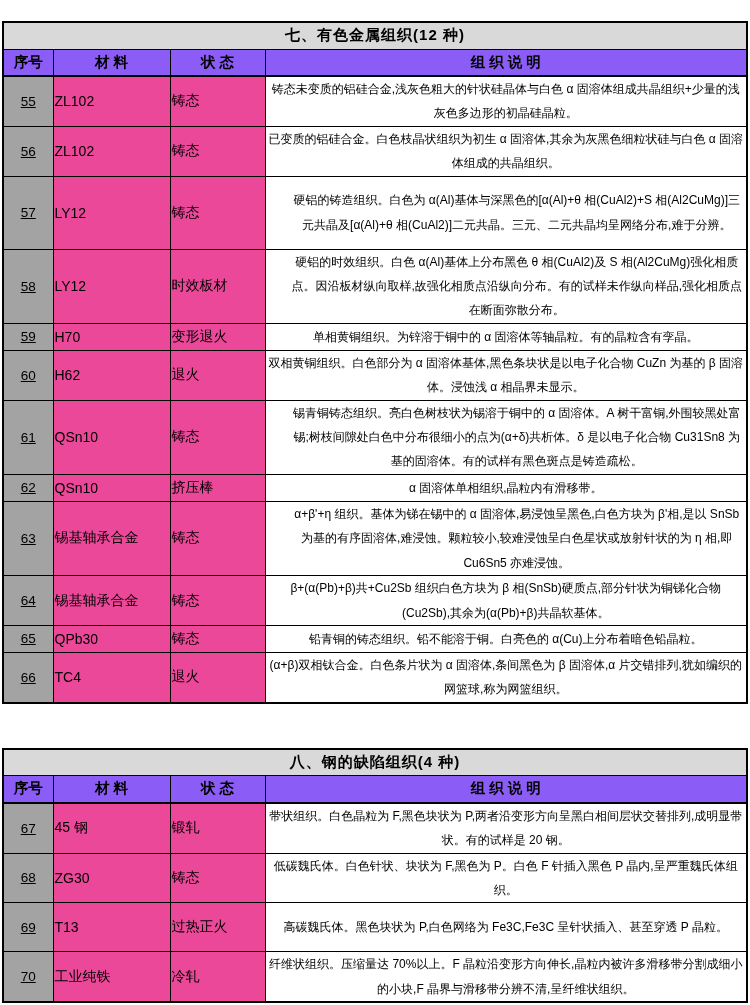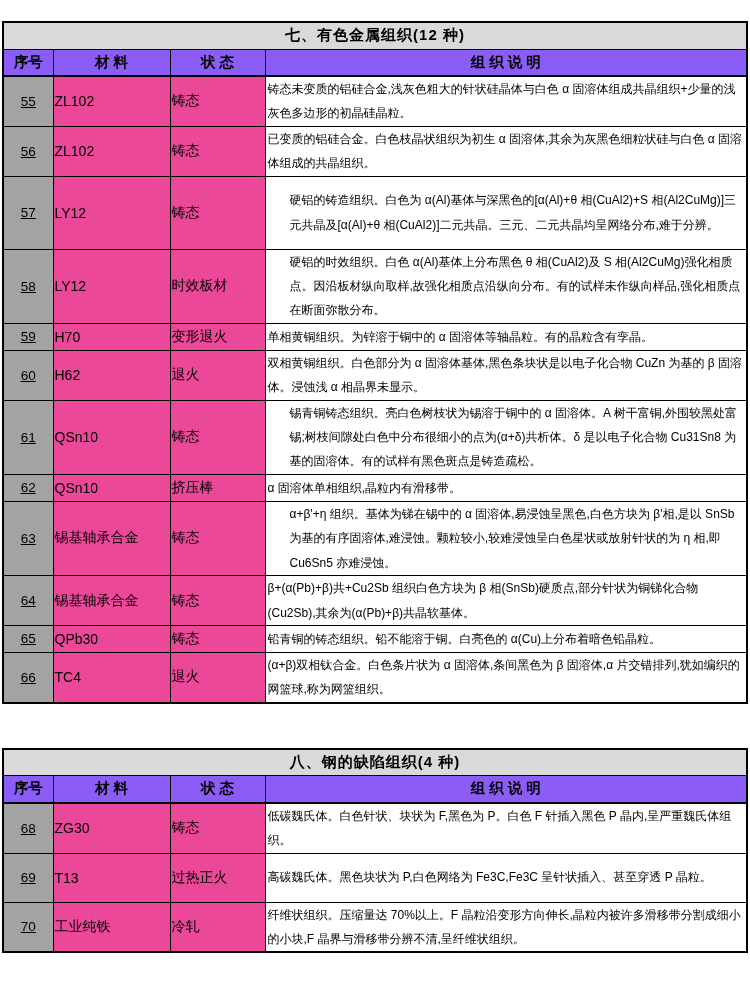--- a/index.html
+++ b/index.html
@@ -61,21 +61,21 @@
     text-decoration: underline;
   }
   td.cell-mat, td.cell-state {
     text-align: left;
     font-size: 14px;
     background: #ec4899;
   }
   td.cell-desc {
     font-size: 12px;
     line-height: 24.4px;
-    text-align: left;
+    text-align: center;
     padding: 0 2px;
     background: #ffffff;
   }
   td.cell-desc.lines-1 { height: 27px; }
   td.cell-desc.lines-2 { height: 49px; }
   td.cell-desc.lines-3 { height: 73px; padding-left: 24px; }
 </style>
 </head>
 <body>
 
@@ -188,20 +188,26 @@
       </tr>
       <tr class="cols">
         <th>序号</th>
         <th>材 料</th>
         <th>状 态</th>
         <th>组 织 说 明</th>
       </tr>
     </thead>
     <tbody>
         <tr>
+          <td class="cell-no">67</td>
+          <td class="cell-mat">45 钢</td>
+          <td class="cell-state">锻轧</td>
+          <td class="cell-desc lines-2">带状组织。白色晶粒为 F,黑色块状为 P,两者沿变形方向呈黑白相间层状交替排列,成明显带状。有的试样是 20 钢。</td>
+        </tr>
+        <tr>
           <td class="cell-no">68</td>
           <td class="cell-mat">ZG30</td>
           <td class="cell-state">铸态</td>
           <td class="cell-desc lines-2">低碳魏氏体。白色针状、块状为 F,黑色为 P。白色 F 针插入黑色 P 晶内,呈严重魏氏体组织。</td>
         </tr>
         <tr>
           <td class="cell-no">69</td>
           <td class="cell-mat">T13</td>
           <td class="cell-state">过热正火</td>
           <td class="cell-desc lines-2">高碳魏氏体。黑色块状为 P,白色网络为 Fe3C,Fe3C 呈针状插入、甚至穿透 P 晶粒。</td>

